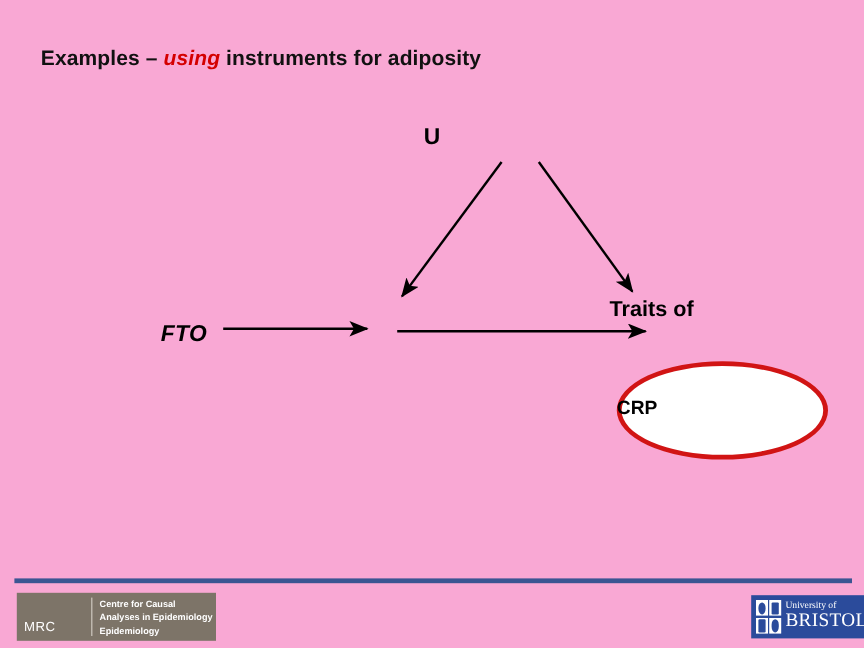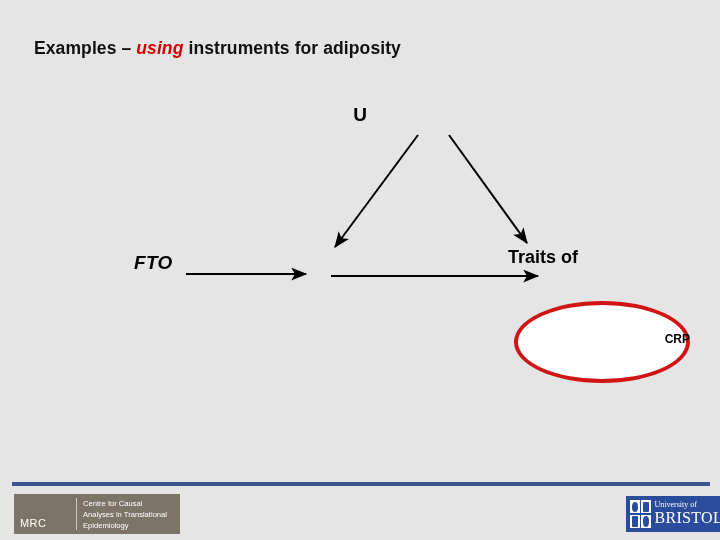--- a/index.html
+++ b/index.html
@@ -13,21 +13,21 @@
     overflow: hidden;
     font-family: "Liberation Sans", sans-serif;
     position: relative;
   }
 
   #slide {
     position: absolute;
     left: 0; top: 0;
     width: 720px;
     height: 540px;
-    background: #e5e5e5;
+    background: #f9a8d4;
   }
 
   
   #title {
     position: absolute;
     left: 34px;
     top: 38px;
     width: 650px;
     font-size: 17.5px;
     font-weight: bold;
@@ -64,21 +64,21 @@
 
   #label-u {
     left: 0; top: 104px;
     width: 720px;
     text-align: center;
     font-size: 19px;
     font-weight: bold;
   }
   #label-fto {
     left: 134px;
-    top: 252px;
+    top: 268px;
     font-size: 19px;
     font-style: italic;
     font-weight: bold;
     letter-spacing: 0.3px;
   }
   #label-adiposity {
     left: 269px;
     top: 246px;
     font-size: 18px;
     font-weight: bold;
@@ -103,22 +103,22 @@
     border: 4px solid #d11414;
     border-radius: 50%;
     background: #ffffff;
     box-sizing: border-box;
   }
   #label-crp {
     position: absolute;
     left: 514px;
     top: 332px;
     width: 176px;
-    text-align: right;
-    font-size: 12px;
+    text-align: left;
+    font-size: 16px;
     font-weight: bold;
     color: #000000;
   }
 
   
   #footer-rule {
     position: absolute;
     left: 12px;
     top: 482px;
     width: 698px;
@@ -150,21 +150,21 @@
     width: 1px;
     height: 32px;
     background: #cfc9c0;
   }
   #mrc-lines {
     padding-left: 6px;
     color: #ffffff;
     font-size: 7.6px;
     line-height: 1.45;
   }
-  #mrc-lines div { white-space: nowrap; }
+  #mrc-lines div { white-space: nowrap; font-weight: bold; }
 
   #bristol-logo {
     position: absolute;
     left: 626px;
     top: 496px;
     width: 97px;
     height: 36px;
     background: #2b4b9b;
     display: flex;
     align-items: center;
@@ -248,21 +248,21 @@
 
   </div>
 
   <div id="footer-rule"></div>
 
   <div id="mrc-logo">
     <div id="mrc-word">MRC</div>
     <div id="mrc-divider"></div>
     <div id="mrc-lines">
       <div>Centre for Causal</div>
-      <div>Analyses in Translational</div>
+      <div>Analyses in Epidemiology</div>
       <div>Epidemiology</div>
     </div>
   </div>
 
   <div id="bristol-logo">
     <div id="bristol-crest">
       <div class="crest-cell sun"></div>
       <div class="crest-cell"></div>
       <div class="crest-cell"></div>
       <div class="crest-cell sun"></div>

